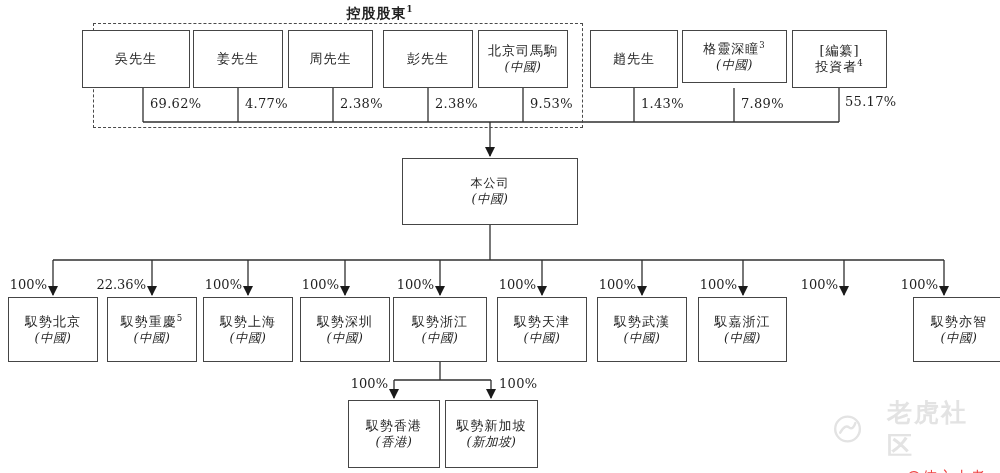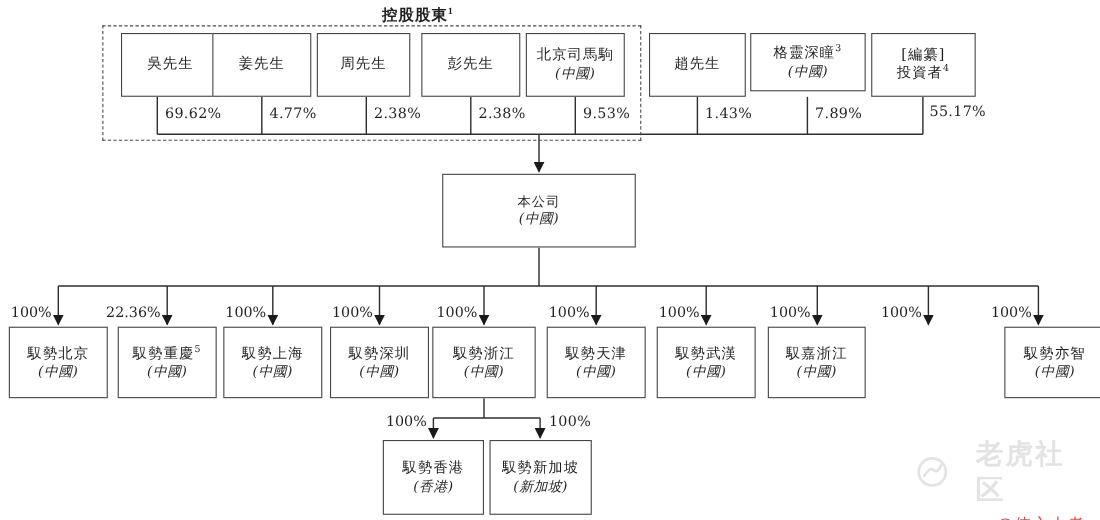--- a/index.html
+++ b/index.html
@@ -7,21 +7,21 @@
     position:relative;width:1000px;height:473px;background:#ffffff;
     font-family:"DejaVu Serif","Liberation Serif",serif;color:#1f1f1f;overflow:hidden;
   }
   .wires{position:absolute;left:0;top:0;width:1000px;height:473px;pointer-events:none;}
   .dashed-box{
     position:absolute;left:93px;top:23px;width:490px;height:105px;
     border:1.6px dashed #4a4a4a;box-sizing:border-box;background:transparent;
   }
   .diagram-title{
     position:absolute;left:300px;top:5px;width:160px;text-align:center;
-    font-size:14px;font-weight:600;letter-spacing:1px;font-family:Liberation Serif, serif;
+    font-size:14px;font-weight:600;letter-spacing:1px;
   }
   .node{
     position:absolute;box-sizing:border-box;border:1.5px solid #454545;background:#ffffff;
     display:flex;flex-direction:column;align-items:center;justify-content:center;
     text-align:center;line-height:1.25;
   }
   .nm{font-size:13px;letter-spacing:1px;}
   .nm.bold{font-weight:normal;}
   .jur{font-size:12.5px;font-style:italic;letter-spacing:0.5px;}
   sup{font-size:8.5px;vertical-align:super;line-height:0;}
@@ -74,21 +74,21 @@
       <path d="M440 362 V380"></path>
       <path d="M394 380 H491"></path>
       <path d="M394 380 V398" marker-end="url(#ah)"></path>
       <path d="M491 380 V398" marker-end="url(#ah)"></path>
     </g>
   </svg>
 
   <div class="diagram-title"><span>控股股東</span><sup>1</sup></div>
   <div class="dashed-box"></div>
 
-  <div class="node" style="left:110px;top:30px;width:90px;height:58px">
+  <div class="node" style="left:82px;top:30px;width:108px;height:58px">
     <div class="nm">吳先生</div>
   </div>
   <div class="node" style="left:193px;top:30px;width:90px;height:58px">
     <div class="nm">姜先生</div>
   </div>
   <div class="node" style="left:288px;top:30px;width:85px;height:58px">
     <div class="nm">周先生</div>
   </div>
   <div class="node" style="left:383px;top:30px;width:90px;height:58px">
     <div class="nm">彭先生</div>

